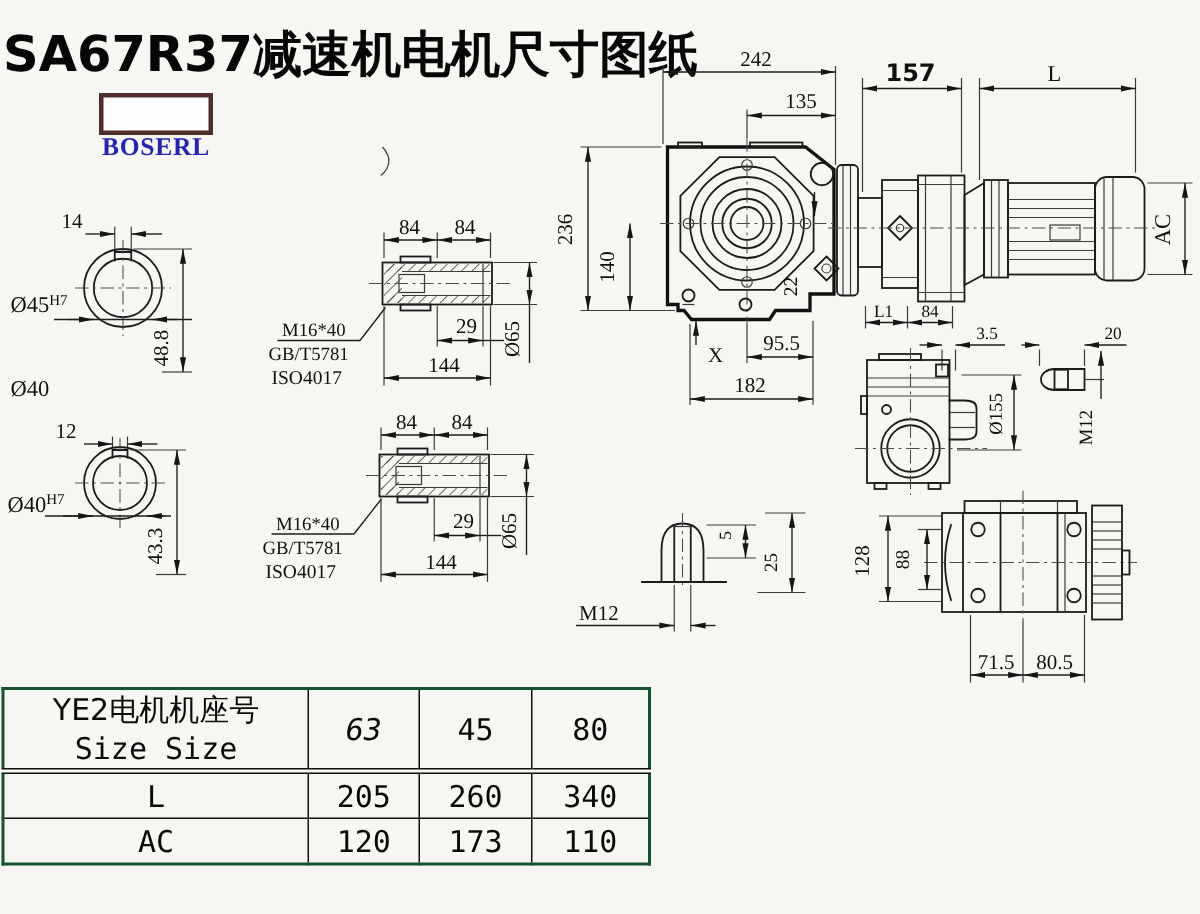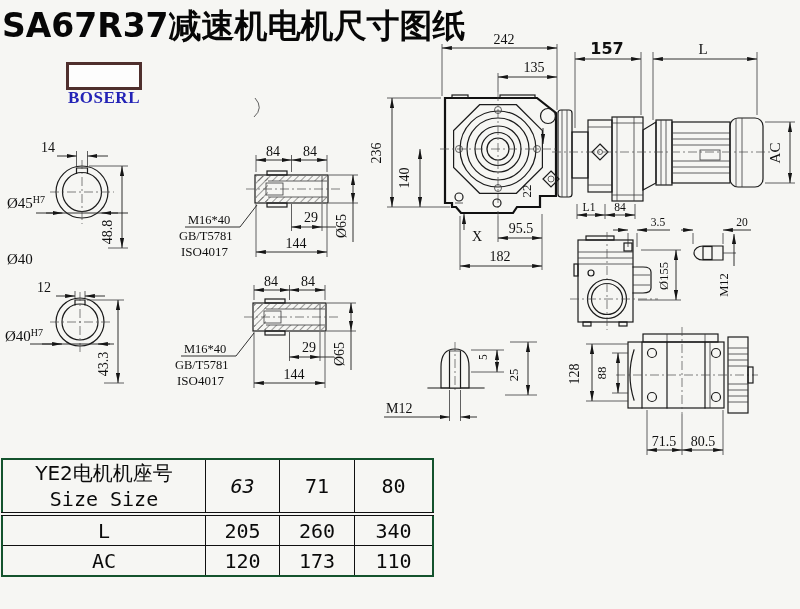--- a/index.html
+++ b/index.html
@@ -1,18 +1,18 @@
 <!DOCTYPE html>
 <html><head>
 <meta charset="utf-8">
 <style>
   html,body{margin:0;padding:0;}
   body{width:800px;height:609px;background:#f6f6f3;position:relative;overflow:hidden;
        font-family:"Liberation Sans",sans-serif;}
-  #title{position:absolute;left:2px;top:4px;font:700 33px "DejaVu Sans",sans-serif;
+  #title{position:absolute;left:2px;top:14px;font:700 33px "DejaVu Sans",sans-serif;
          color:#070707;letter-spacing:0px;white-space:nowrap;}
   #logo{position:absolute;left:66px;top:62px;width:70px;height:22px;border:3px solid #4f2f2d;
         background:#fdfdfd;display:flex;align-items:center;justify-content:center;}
   #logo span{font:700 17px "Liberation Serif","DejaVu Serif",serif;color:#2323b6;letter-spacing:.5px;margin-top:43px;}
   svg{position:absolute;left:0;top:0;}
   .ln{stroke:#1b1b1b;stroke-width:1.2;fill:none;stroke-linecap:square;}
   .lnk{stroke:#111;stroke-width:2.2;fill:none;stroke-linejoin:miter;}
   .thin{stroke:#3a3a3a;stroke-width:.8;fill:none;}
   .cl{stroke:#4a4a4a;stroke-width:.7;fill:none;stroke-dasharray:9 3 2 3;}
   .dim{stroke:#1c1c1c;stroke-width:.9;fill:none;}
@@ -391,21 +391,21 @@
 </svg>
 
 <table id="size-table">
   <tbody>
       <tr class="hdr">
     <td class="c0">
       <span class="hcn">YE2电机机座号</span>
       <span class="hen">Size Size</span>
     </td>
     <td class="c1">63</td>
-    <td class="c2">71</td>
+    <td class="c2">45</td>
     <td class="c3">80</td>
   </tr>
   <tr class="r">
     <td class="c0">L</td>
     <td>205</td>
     <td>260</td>
     <td>340</td>
   </tr>
   <tr class="r">
     <td class="c0">AC</td>

